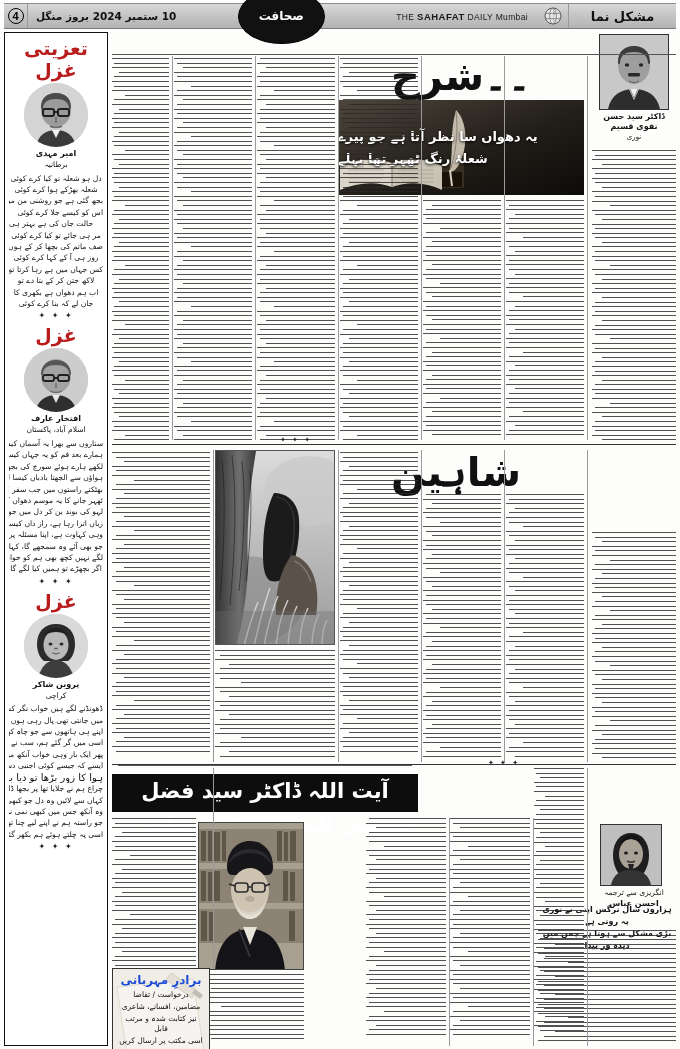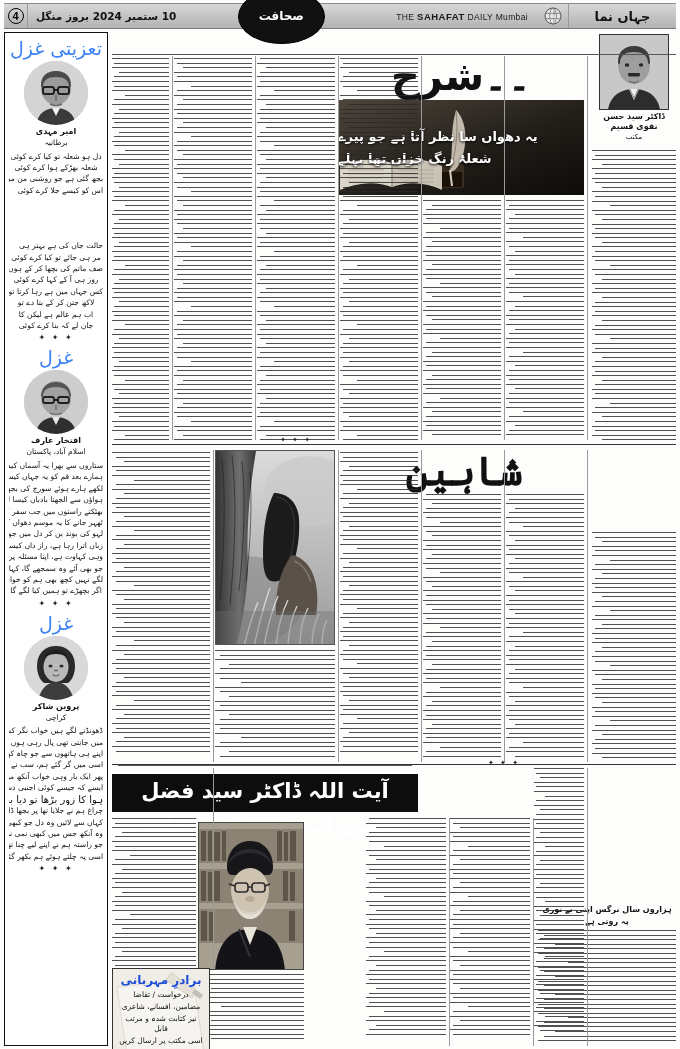--- a/index.html
+++ b/index.html
@@ -102,21 +102,21 @@
   .rail {
     position: absolute; top: 0; right: 0;
     width: 104px; height: 100%;
     border: 1.2px solid #111;
     padding: 3px;
     background: #fff;
   }
   .poem { text-align: center; }
   .poem + .poem { margin-top: 4px; }
   .poem-title {
-    font-size: 19px; font-weight: normal; color: #3b82f6;
+    font-size: 19px; font-weight: bold; color: #b91c1c;
     line-height: 22px; margin: 1px 0 2px;
     font-family: "DejaVu Sans", sans-serif;
   }
   .portrait-circle {
     width: 64px; height: 64px; border-radius: 50%;
     margin: 1px auto 2px;
     overflow: hidden;
     background: #cfcfcf;
     position: relative;
   }
@@ -211,21 +211,21 @@
   }
   .tiny-dots { font-size: 7px; letter-spacing: 2px; text-align: center; color: #222; }
 </style>
 </head>
 <body>
 
 <div id="page">
 
   <div class="masthead">
     <div class="mh-left">
-      <span class="mh-jn">جہاں نما</span>
+      <span class="mh-jn">مشکل نما</span>
     </div>
     <div class="mh-logo">
       <svg width="18" height="18" viewBox="0 0 18 18">
         <circle cx="9" cy="9" r="8" fill="#e6e6e6" stroke="#555" stroke-width="1"></circle>
         <ellipse cx="9" cy="9" rx="3.4" ry="8" fill="none" stroke="#777" stroke-width=".8"></ellipse>
         <path d="M1.4 6.4h15.2M1.4 11.6h15.2" stroke="#777" stroke-width=".8" fill="none"></path>
         <path d="M9 1.2c2 2.6 2.5 5.4 1.2 8-1.4 2.8-1.3 5.6.3 7.6" fill="#6d6d6d" opacity=".55"></path>
       </svg>
     </div>
     <div class="mh-eng">
@@ -261,27 +261,27 @@
         </div>
         <div class="poet-name">
           <span>امیر مہدی</span>
         </div>
         <div class="poet-city">برطانیہ</div>
         <div class="verse-block utext">
             <div style="font-size: 7.6px; line-height: 11.4px; color: rgb(17, 17, 17); white-space: nowrap; overflow: hidden; text-align: center;">دل ہو شعلہ تو کیا کرے کوئی</div>
             <div style="font-size: 7.6px; line-height: 11.4px; color: rgb(17, 17, 17); white-space: nowrap; overflow: hidden; text-align: center;">شعلہ بھڑکے ہوا کرے کوئی</div>
             <div style="font-size: 7.6px; line-height: 11.4px; color: rgb(17, 17, 17); white-space: nowrap; overflow: hidden; text-align: center;">بجھ گئی ہے جو روشنی من میں</div>
             <div style="font-size: 7.6px; line-height: 11.4px; color: rgb(17, 17, 17); white-space: nowrap; overflow: hidden; text-align: right;">اس کو کیسے جلا کرے کوئی</div>
-            <div style="font-size: 7.6px; line-height: 11.4px; color: rgb(17, 17, 17); white-space: nowrap; overflow: hidden; text-align: right; margin-top: 44px;">حالت جاں کی ہے بہتر ہی</div>
+            <div style="font-size: 7.6px; line-height: 11.4px; color: rgb(17, 17, 17); white-space: nowrap; overflow: hidden; text-align: left;">حالت جاں کی ہے بہتر ہی</div>
             <div style="font-size: 7.6px; line-height: 11.4px; color: rgb(17, 17, 17); white-space: nowrap; overflow: hidden; text-align: center;">مر ہی جائے تو کیا کرے کوئی</div>
             <div style="font-size: 7.6px; line-height: 11.4px; color: rgb(17, 17, 17); white-space: nowrap; overflow: hidden; text-align: center;">صف ماتم کی بچھا کر کے ہوں شام</div>
             <div style="font-size: 7.6px; line-height: 11.4px; color: rgb(17, 17, 17); white-space: nowrap; overflow: hidden; text-align: center;">روز ہی آ کے کہا کرے کوئی</div>
             <div style="font-size: 7.6px; line-height: 11.4px; color: rgb(17, 17, 17); white-space: nowrap; overflow: hidden; text-align: center;">کس جہاں میں ہے رہا کرتا تو</div>
             <div style="font-size: 7.6px; line-height: 11.4px; color: rgb(17, 17, 17); white-space: nowrap; overflow: hidden; ">لاکھ جتن کر کے بتا دے تو</div>
-            <div style="font-size: 7.6px; line-height: 11.4px; color: rgb(17, 17, 17); white-space: nowrap; overflow: hidden; text-align: center;">اب ہم عالم ہے لیکن کا</div>
+            <div style="font-size: 7.6px; line-height: 11.4px; color: rgb(17, 17, 17); white-space: nowrap; overflow: hidden; text-align: center;">اب ہم دھواں ہے بکھری کا</div>
             <div style="font-size: 7.6px; line-height: 11.4px; color: rgb(17, 17, 17); white-space: nowrap; overflow: hidden; ">جان لے کہ بنا کرے کوئی</div>
           </div>
         <div class="rule-dots">✦ ✦ ✦</div>
       </div>
 
       <div class="poem">
         <div class="poem-title">غزل</div>
         <div class="portrait-circle">
           <svg width="64" height="64" viewBox="0 0 64 64">
             <rect width="64" height="64" fill="#cdcdcd"></rect>
@@ -359,21 +359,21 @@
             <ellipse cx="27" cy="30" rx="2.2" ry="1.7" fill="#262626"></ellipse>
             <ellipse cx="41" cy="30" rx="2.2" ry="1.7" fill="#262626"></ellipse>
             <rect x="28" y="38" width="12" height="3.4" rx="1.3" fill="#2b2b2b"></rect>
             <path d="M29 46c3 2 7 2 10 0" stroke="#6d6d6d" stroke-width="1.4" fill="none"></path>
             <path d="M8 74c3-14 13-20 26-20s23 6 26 20z" fill="#2d2d2d"></path>
             <path d="M29 54l5 11 5-11z" fill="#f0f0f0"></path>
             <path d="M30 54l4 9 4-9" fill="none" stroke="#777" stroke-width=".8"></path>
           </svg>
         </div>
         <div class="author-name">ڈاکٹر سید حسن نقوی قسیم</div>
-        <div class="author-role">مکتب</div>
+        <div class="author-role">نوری</div>
       </div>
 
       <div class="mega-head lg" style="position:absolute; top:22px; right:90px; width:250px;">۔۔شرح نما۔۔</div>
 
       <div class="photo-dark" style="position:absolute; top:68px; right:92px; width:246px; height:95px;">
         <svg width="246" height="95" viewBox="0 0 246 95" style="position:absolute;inset:0;">
           <rect width="246" height="95" fill="#17140f"></rect>
           <rect width="246" height="95" fill="url(#g1)"></rect>
           <defs>
             <linearGradient id="g1" x1="0" y1="0" x2="1" y2="1">
@@ -393,21 +393,21 @@
           <path d="M2 66c18-8 36-9 52-3v24c-16-6-34-5-52 3z" fill="#e8e3d6" opacity=".93"></path>
           <path d="M54 63c16-6 34-5 50 3v24c-16-8-34-9-50-3z" fill="#dcd6c6" opacity=".9"></path>
           <path d="M54 63v24" stroke="#8e8878" stroke-width="1.2"></path>
           <g stroke="#9a9482" stroke-width=".7" opacity=".8">
             <path d="M10 70h36M10 74h36M10 78h34M10 82h32"></path>
             <path d="M60 70h36M60 74h36M62 78h34M64 82h32"></path>
           </g>
         </svg>
         <div class="photo-caption-verse">
           <div>یہ دھواں سا نظر آتا ہے جو پیرے</div>
-          <div>شعلۂ رنگ خزاں تھا پہلے</div>
+          <div>شعلۂ رنگ ٹھہر تھا پہلے</div>
         </div>
       </div>
 
       <div class="ucol utext" style="position:absolute; top:118px; right:0; width:84px; height:290px;">
         <div class="uline s1"></div>
           <div class="uline s2"></div>
           <div class="uline s1"></div>
           <div class="uline s3"></div>
         <div class="uline s1"></div>
           <div class="uline s2"></div>
@@ -925,21 +925,21 @@
           <div class="uline s1"></div>
         <div class="uline s2"></div>
           <div class="uline s1"></div>
           <div class="uline s4"></div>
           <div class="uline s2"></div>
       </div>
 
       <div class="tiny-dots" style="position:absolute; top:404px; right:258px; width:244px;">✦ ✦ ✦</div>
 
 
-      <div class="mega-head lg" style="position:absolute; top:418px; right:92px; width:240px;font-family:Liberation Serif, serif;">شاہین</div>
+      <div class="mega-head lg" style="position:absolute; top:418px; right:100px; width:240px;">شاہین</div>
 
       <div class="ucol utext" style="position:absolute; top:500px; right:0; width:84px; height:230px;">
         <div class="uline s1"></div>
           <div class="uline s2"></div>
           <div class="uline s3"></div>
           <div class="uline s1"></div>
         <div class="uline s2"></div>
           <div class="uline s1"></div>
           <div class="uline s4"></div>
           <div class="uline s2"></div>
@@ -1370,23 +1370,41 @@
           <path d="M36 74c2 14 8 22 17 22s15-8 17-22c-3 10-9 15-17 15s-14-5-17-15z" fill="#d8d2c6"></path>
           <path d="M38 78c3 12 9 18 15 18s12-6 15-18c-2 9-7 14-15 14s-13-5-15-14z" fill="#e6e1d6"></path>
           <ellipse cx="53" cy="76" rx="5" ry="3" fill="#b9ab99"></ellipse>
 
           <path d="M18 148c2-26 14-42 35-42s33 16 35 42z" fill="#141418"></path>
           <path d="M42 106c4 10 7 18 11 28" stroke="#33333a" stroke-width="2" fill="none"></path>
           <path d="M46 104l7 18 7-18z" fill="#e8e4d8"></path>
         </svg>
       </div>
 
+      <div class="author-chip" style="position:absolute; top:792px; right:0; width:84px;">
+        <div class="author-photo" style="width:62px;height:62px;margin-right:14px;">
+          <svg width="60" height="60" viewBox="0 0 60 60">
+            <rect width="60" height="60" fill="#bfbfbf"></rect>
+            <path d="M12 30c0-14 8-22 18-22s18 8 18 22c0 10-4 18-9 22H21c-5-4-9-12-9-22z" fill="#1e1e1e"></path>
+            <ellipse cx="30" cy="29" rx="12" ry="15" fill="#a9a195"></ellipse>
+            <path d="M18 20c3-7 7-10 12-10s9 3 12 10c-4-4-8-6-12-6s-8 2-12 6z" fill="#141414"></path>
+            <ellipse cx="25" cy="28" rx="2" ry="1.5" fill="#1c1c1c"></ellipse>
+            <ellipse cx="35" cy="28" rx="2" ry="1.5" fill="#1c1c1c"></ellipse>
+            <path d="M26 36c2 1.5 6 1.5 8 0" stroke="#3a3a3a" stroke-width="1.6" fill="none"></path>
+            <path d="M27 39c1 4 2 8 3 12 1-4 2-8 3-12z" fill="#222"></path>
+            <path d="M10 60c2-10 9-15 20-15s18 5 20 15z" fill="#343434"></path>
+          </svg>
+        </div>
+        <div class="author-role" style="font-size:7.5px;margin-top:2px;">انگریزی سے ترجمہ</div>
+        <div class="author-name">احسن عباس</div>
+      </div>
 
       <div style="position:absolute; top:872px; right:0; width:138px; text-align:center; font-size:8px; font-weight:bold; line-height:12px; color:#111;">
         <div>ہزاروں سال نرگس اپنی بے نوری پہ روتی ہے</div>
+        <div>بڑی مشکل سے ہوتا ہے چمن میں دیدہ ور پیدا</div>
       </div>
 
       <div class="ucol utext" style="position:absolute; top:898px; right:0; width:138px; height:116px;">
         <div class="uline s1"></div>
           <div class="uline s2"></div>
           <div class="uline s1"></div>
           <div class="uline s3"></div>
         <div class="uline s2"></div>
           <div class="uline s1"></div>
           <div class="uline s2"></div>

